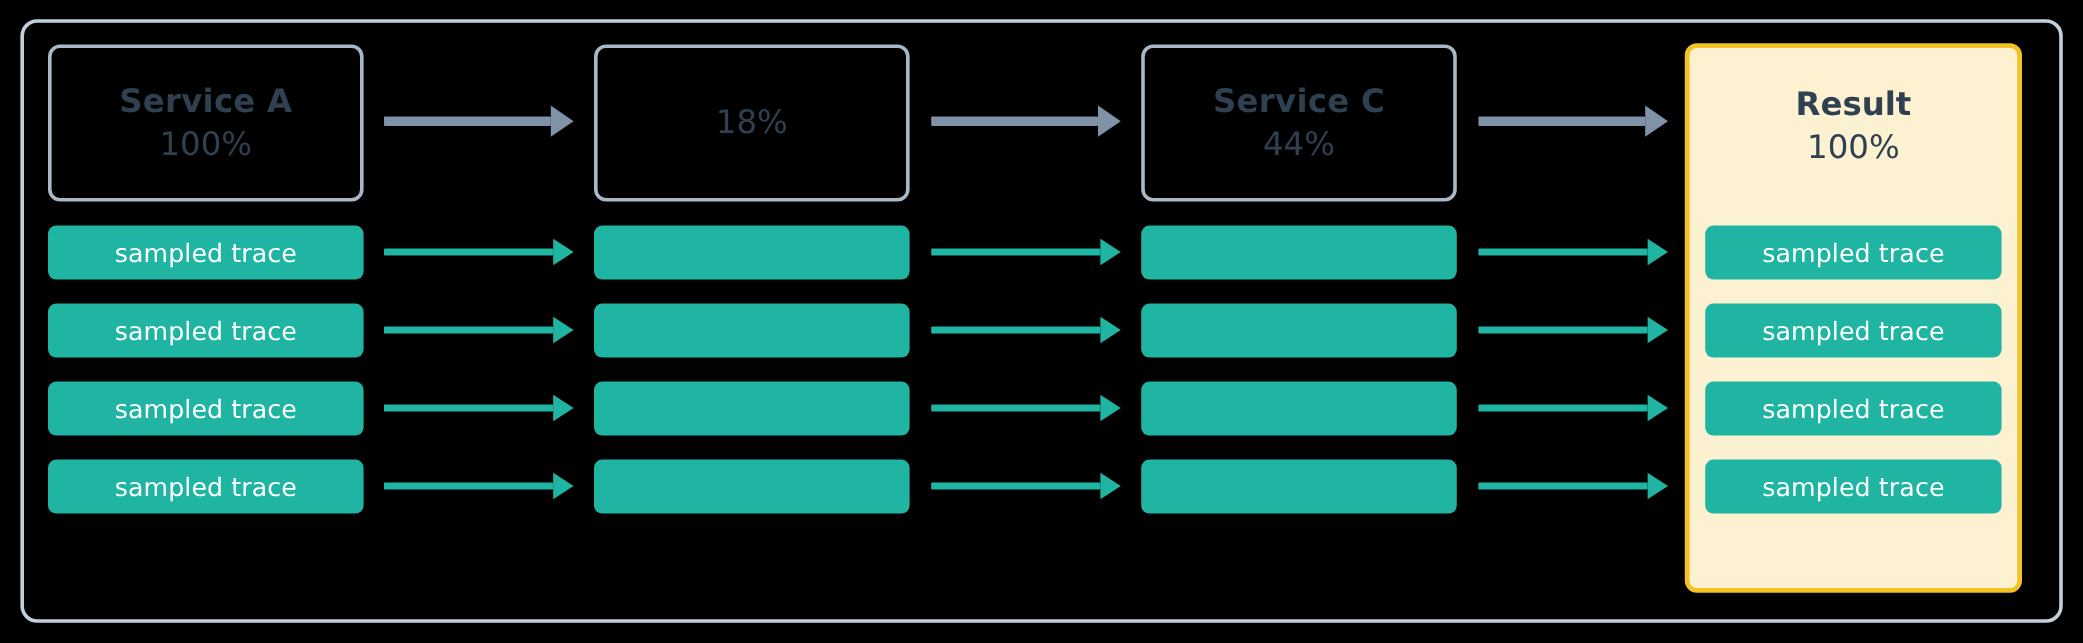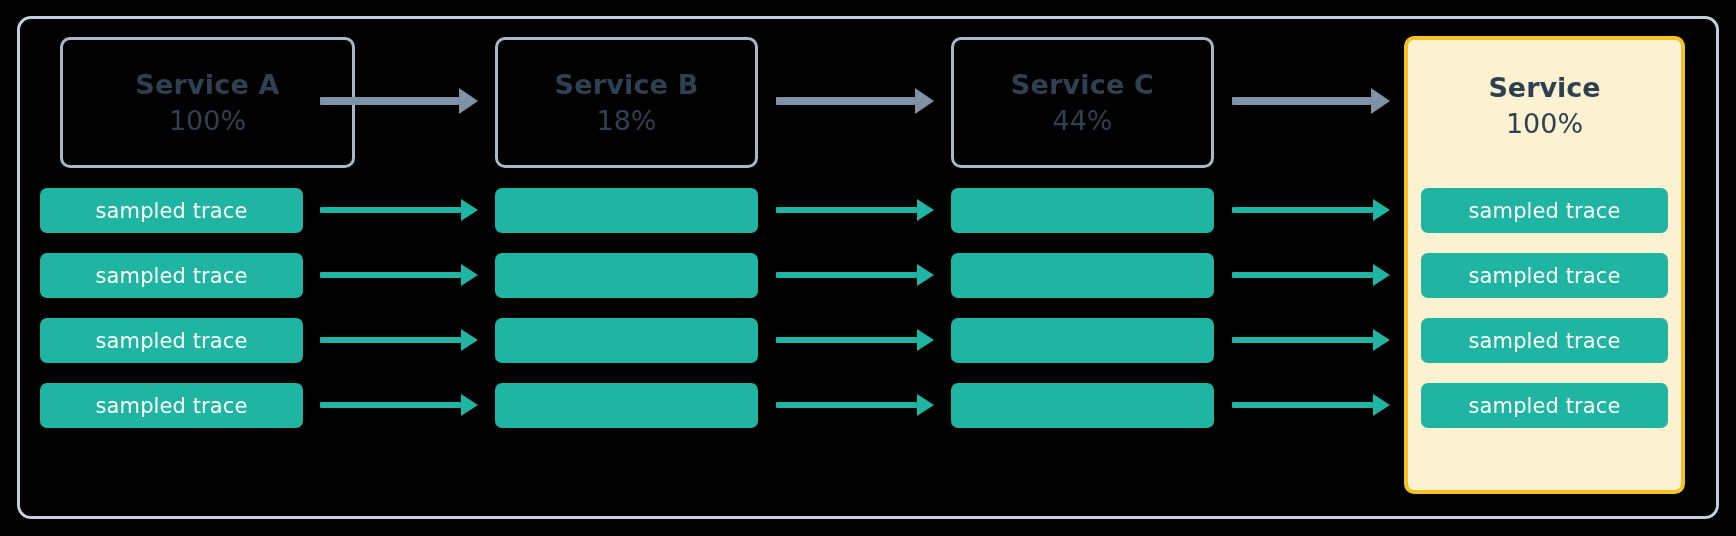--- a/index.html
+++ b/index.html
@@ -141,38 +141,37 @@
   .arrow.teal .shaft { background: #1fb5a2; height: 6px; }
   .arrow.teal .head { border-left: 17px solid #1fb5a2; border-top-width: 11px; border-bottom-width: 11px; }
 </style>
 </head>
 <body>
 
 <div id="stage">
 
   <div class="outer-frame"></div>
 
-  <div class="service-box" style="left:40px; width:295px;margin-left:20px;">
+  <div class="service-box" style="left:40px; width:263px;">
     <div class="svc-name">Service A</div>
     <div class="svc-pct">100%</div>
   </div>
 
   <div class="service-box" style="left:495px; width:263px;">
-    <div class="svc-name">Service B</div>
     <div class="svc-pct">18%</div>
   </div>
 
   <div class="service-box" style="left:951px; width:263px;">
     <div class="svc-name">Service C</div>
     <div class="svc-pct">44%</div>
   </div>
 
   <div class="result-panel">
     <div class="result-head">
-      <div class="svc-name">Service</div>
+      <div class="svc-name">Result</div>
       <div class="svc-pct">100%</div>
     </div>
   </div>
 
   <div class="arrow gray" style="left:320px; top:101px; width:158px;">
     <div class="shaft" style="width:139px;"></div>
     <div class="head" style="left:139px;"></div>
   </div>
   <div class="arrow gray" style="left:776px; top:101px; width:158px;">
     <div class="shaft" style="width:139px;"></div>

